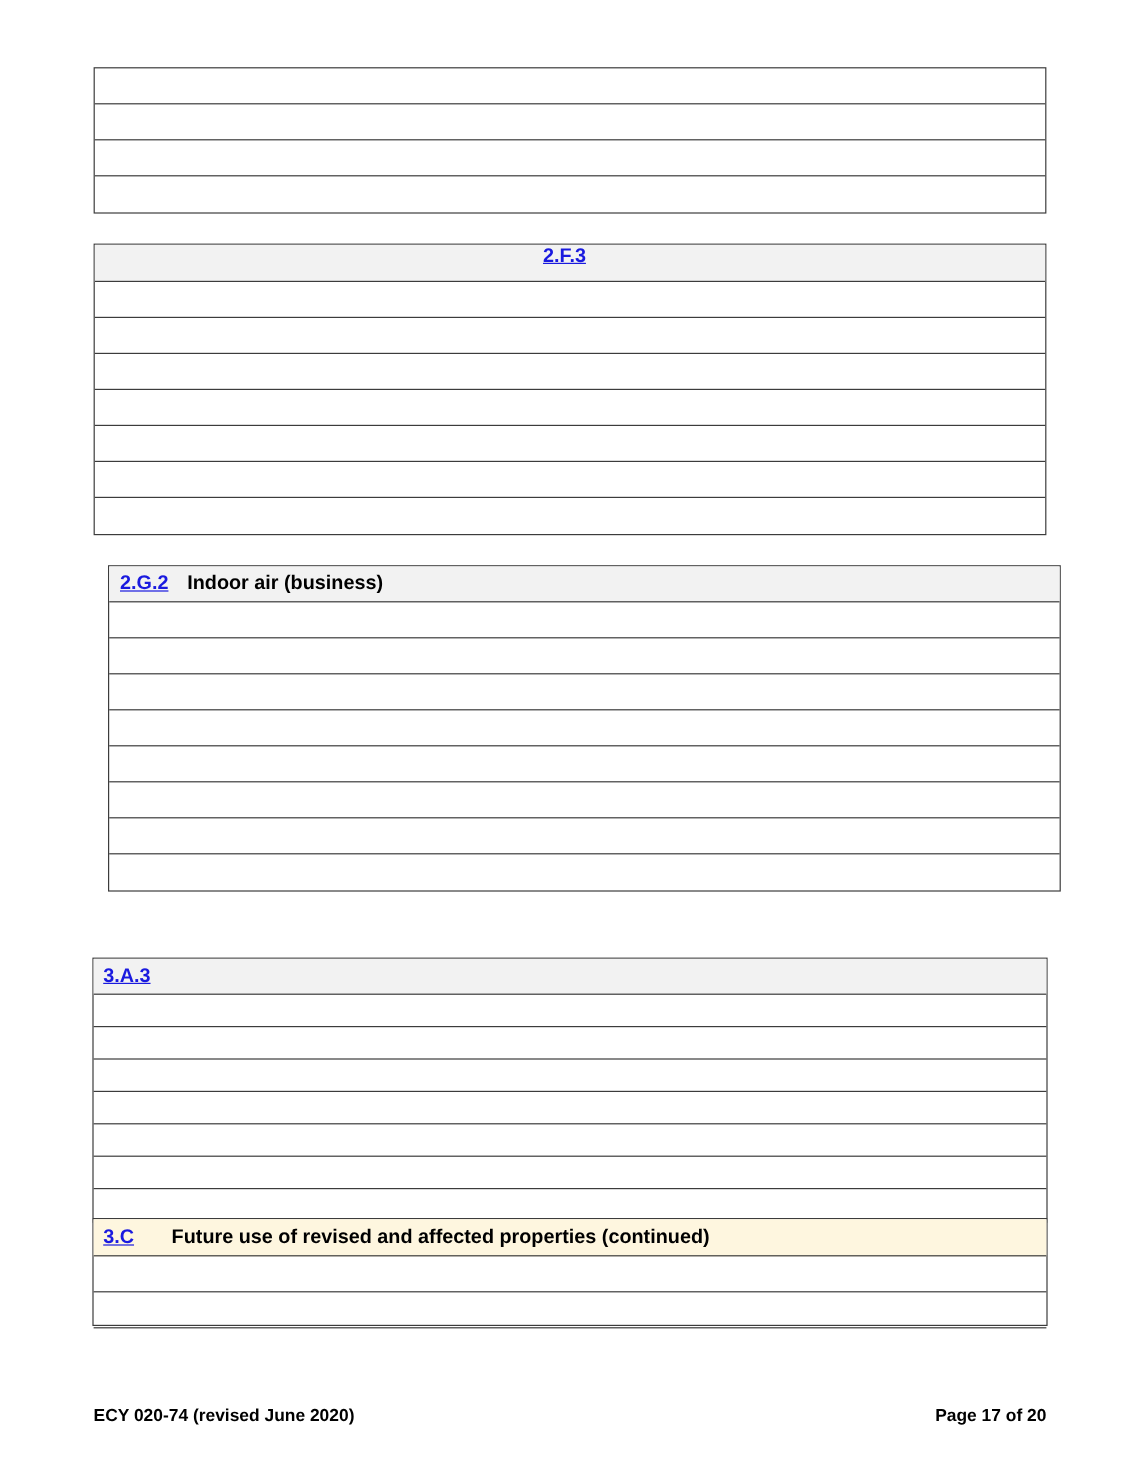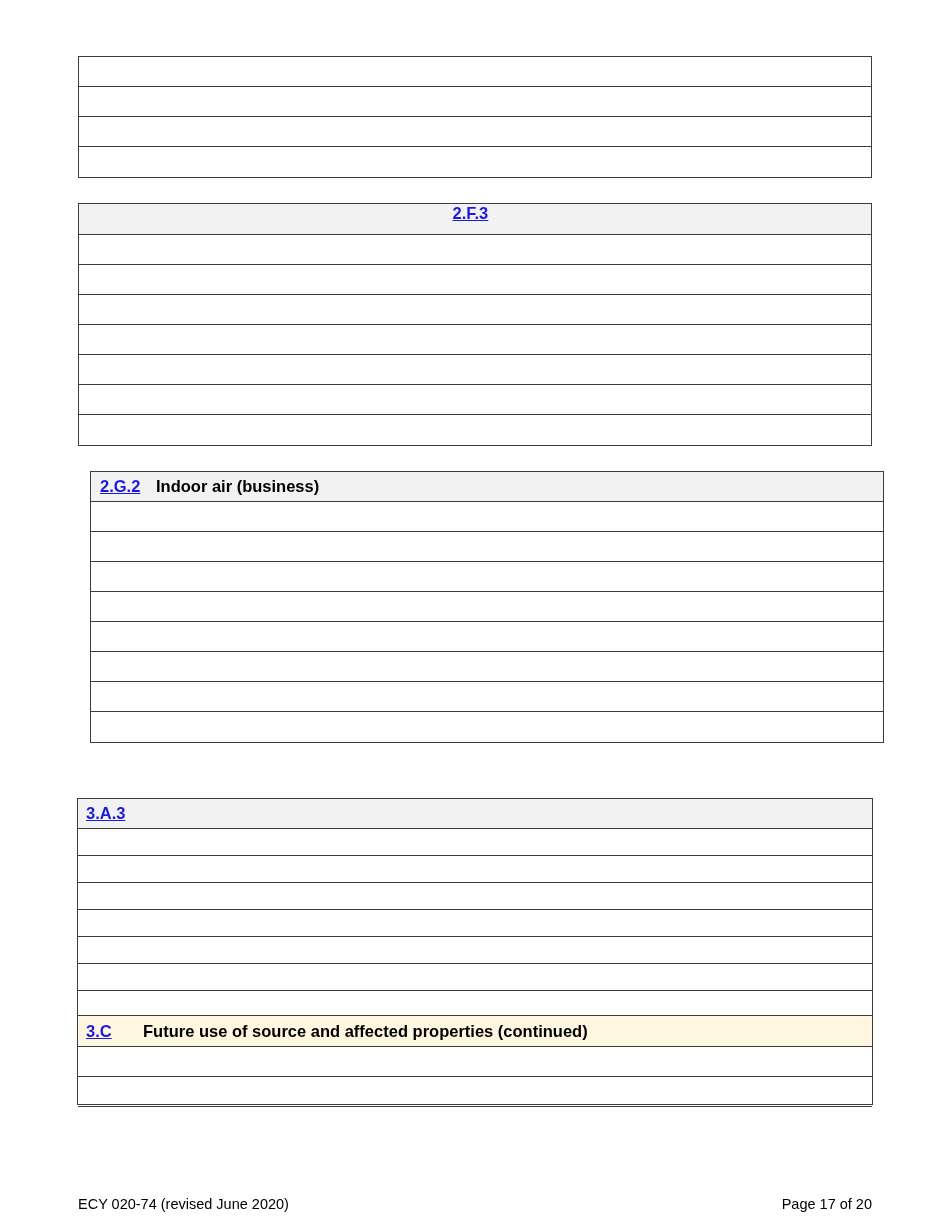--- a/index.html
+++ b/index.html
@@ -4,21 +4,21 @@
   <style>
     html, body { margin: 0; padding: 0; background: #ffffff; }
     body { width: 950px; height: 1230px; position: relative; font-family: "Liberation Sans", sans-serif; color: #000; }
     .tbl { position: absolute; border: 1px solid #3c3c3c; box-sizing: border-box; background: #fff; }
     .hdr { display: flex; align-items: center; box-sizing: border-box; border-bottom: 1px solid #3c3c3c; font-size: 16.5px; font-weight: bold; }
     .hdr.gray { background: #f2f2f2; }
     .hdr.cream { background: #fef6df; }
     .code { color: #1a1adf; text-decoration: underline; font-weight: bold; cursor: pointer; }
     .row { box-sizing: border-box; border-bottom: 1px solid #3c3c3c; }
     .row:last-child { border-bottom: none; }
-    .footer { position: absolute; top: 1196px; font-size: 14.5px; }
+    .footer { position: absolute; top: 1172px; font-size: 14.5px; font-weight: bold; }
   </style>
 </head>
 <body>
 
 <div class="tbl" style="left:78px; top:56px; width:794px; height:122px;">
   <div class="row" style="height:30px;"></div>
   <div class="row" style="height:30px;"></div>
   <div class="row" style="height:30px;"></div>
   <div class="row" style="height:30px;"></div>
 </div>
@@ -60,21 +60,21 @@
   <div class="row" style="height:27px;"></div>
   <div class="row" style="height:27px;"></div>
   <div class="row" style="height:27px;"></div>
   <div class="row" style="height:27px;"></div>
   <div class="row" style="height:27px;"></div>
 </div>
 
 <div class="tbl" style="left:77px; top:1015px; width:796px; height:90px;">
   <div class="hdr cream" style="height:31px; padding-left:8px;">
     <span class="code" style="width:57px; display:inline-block;">3.C</span>
-    <span>Future use of source and affected properties (continued)</span>
+    <span>Future use of revised and affected properties (continued)</span>
   </div>
   <div class="row" style="height:30px;"></div>
   <div class="row" style="height:30px;"></div>
   <div class="row" style="height:30px;"></div>
 </div>
 
 <div class="footer" style="left:78px;">ECY 020-74 (revised June 2020)</div>
 <div class="footer" style="right:78px; text-align:right;">Page 17 of 20</div>
 
 </body></html>

